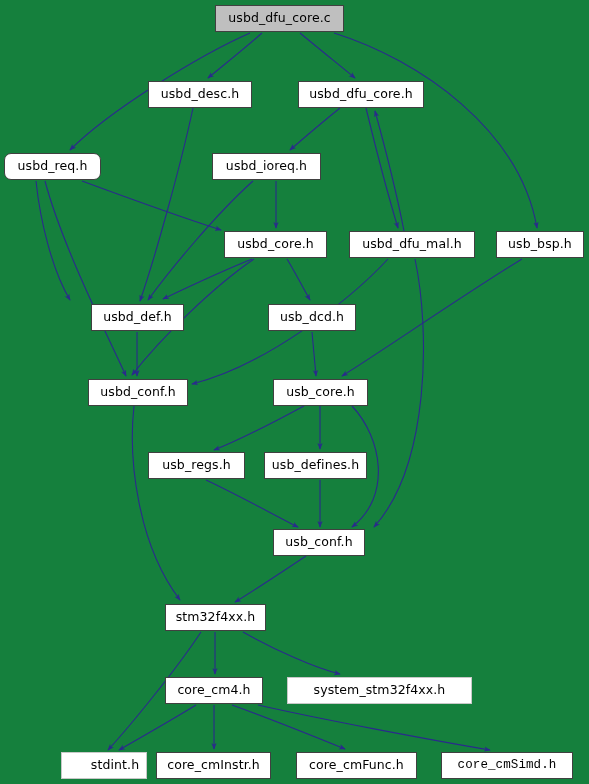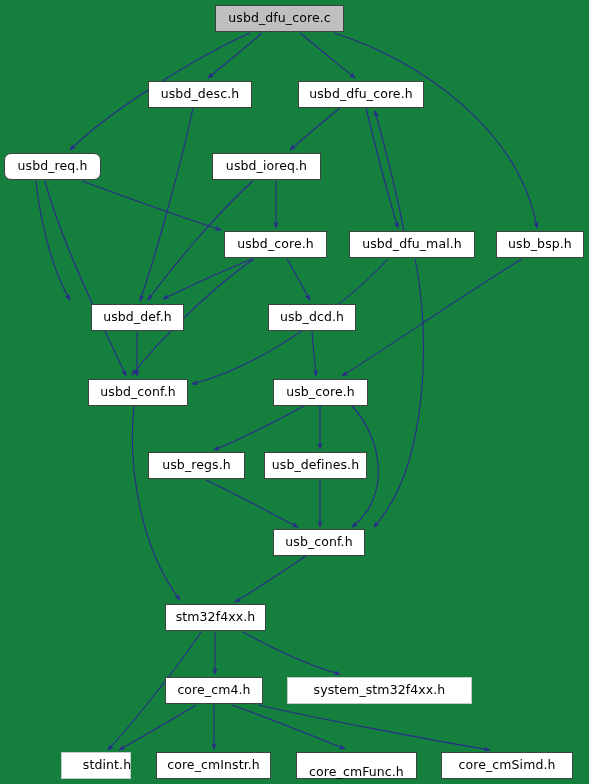--- a/index.html
+++ b/index.html
@@ -147,27 +147,27 @@
       </div>
       <div class="node" style="left: 165px; top: 604px; width: 101px; height: 27px;">
         <span class="node-label">stm32f4xx.h</span>
       </div>
       <div class="node" style="left: 165px; top: 677px; width: 98px; height: 27px;">
         <span class="node-label">core_cm4.h</span>
       </div>
       <div class="node dim" style="left: 287px; top: 677px; width: 185px; height: 27px;">
         <span class="node-label">system_stm32f4xx.h</span>
       </div>
-      <div class="node dim" style="left: 61px; top: 752px; width: 70px; height: 27px; padding-left: 22px;">
+      <div class="node dim" style="left: 61px; top: 752px; width: 86px; height: 27px; padding-left: 22px;">
         <span class="node-label">stdint.h</span>
       </div>
       <div class="node" style="left: 156px; top: 752px; width: 115px; height: 27px;">
         <span class="node-label">core_cmInstr.h</span>
       </div>
-      <div class="node" style="left: 296px; top: 752px; width: 121px; height: 27px; align-items: flex-end;">
+      <div class="node" style="left: 296px; top: 752px; width: 121px; height: 27px;">
         <span class="node-label">core_cmFunc.h</span>
       </div>
-      <div class="node" style="left: 441px; top: 752px; width: 132px; height: 27px;">
+      <div class="node" style="left: 441px; top: 752px; width: 132px; height: 27px; font-family: Liberation Mono, monospace;">
         <span class="node-label">core_cmSimd.h</span>
       </div>
     </div>
 
 </div>
 
 </body></html>

